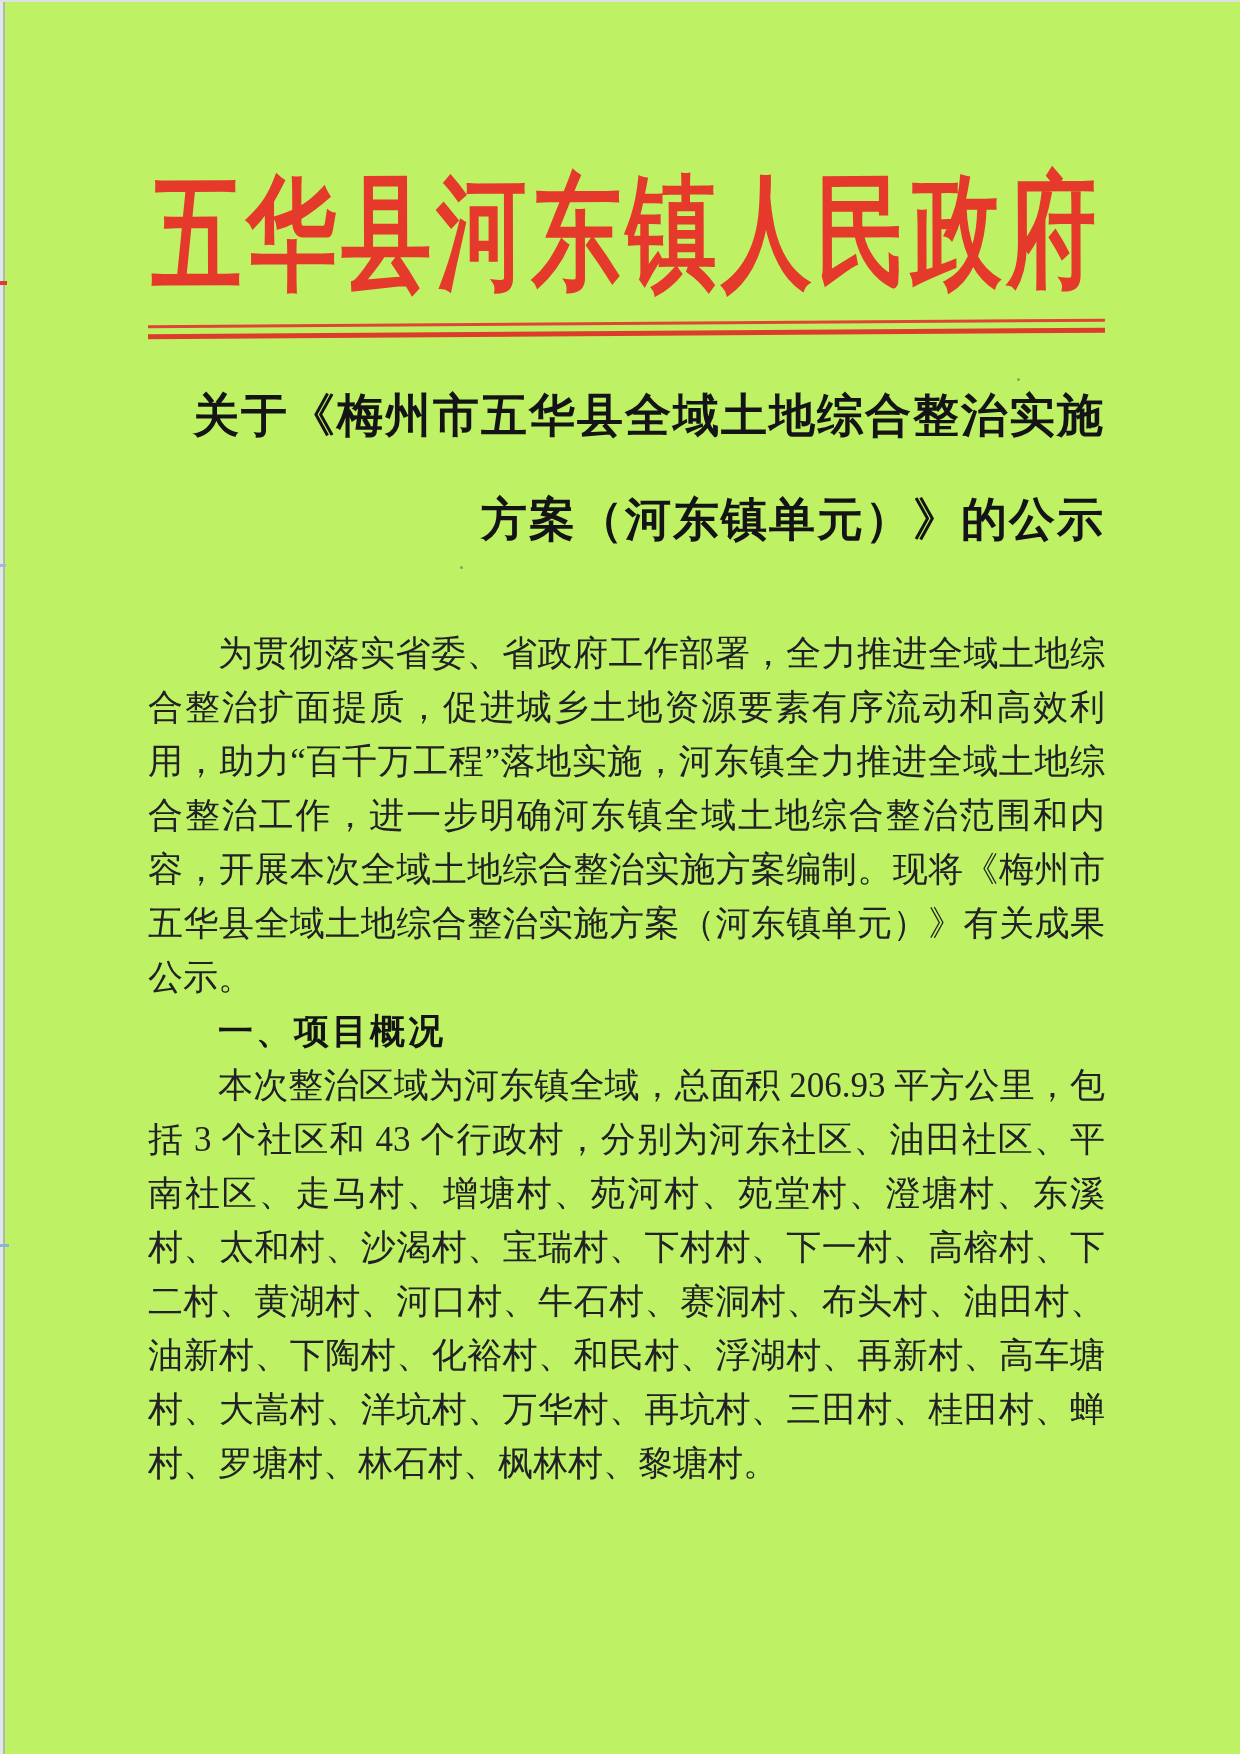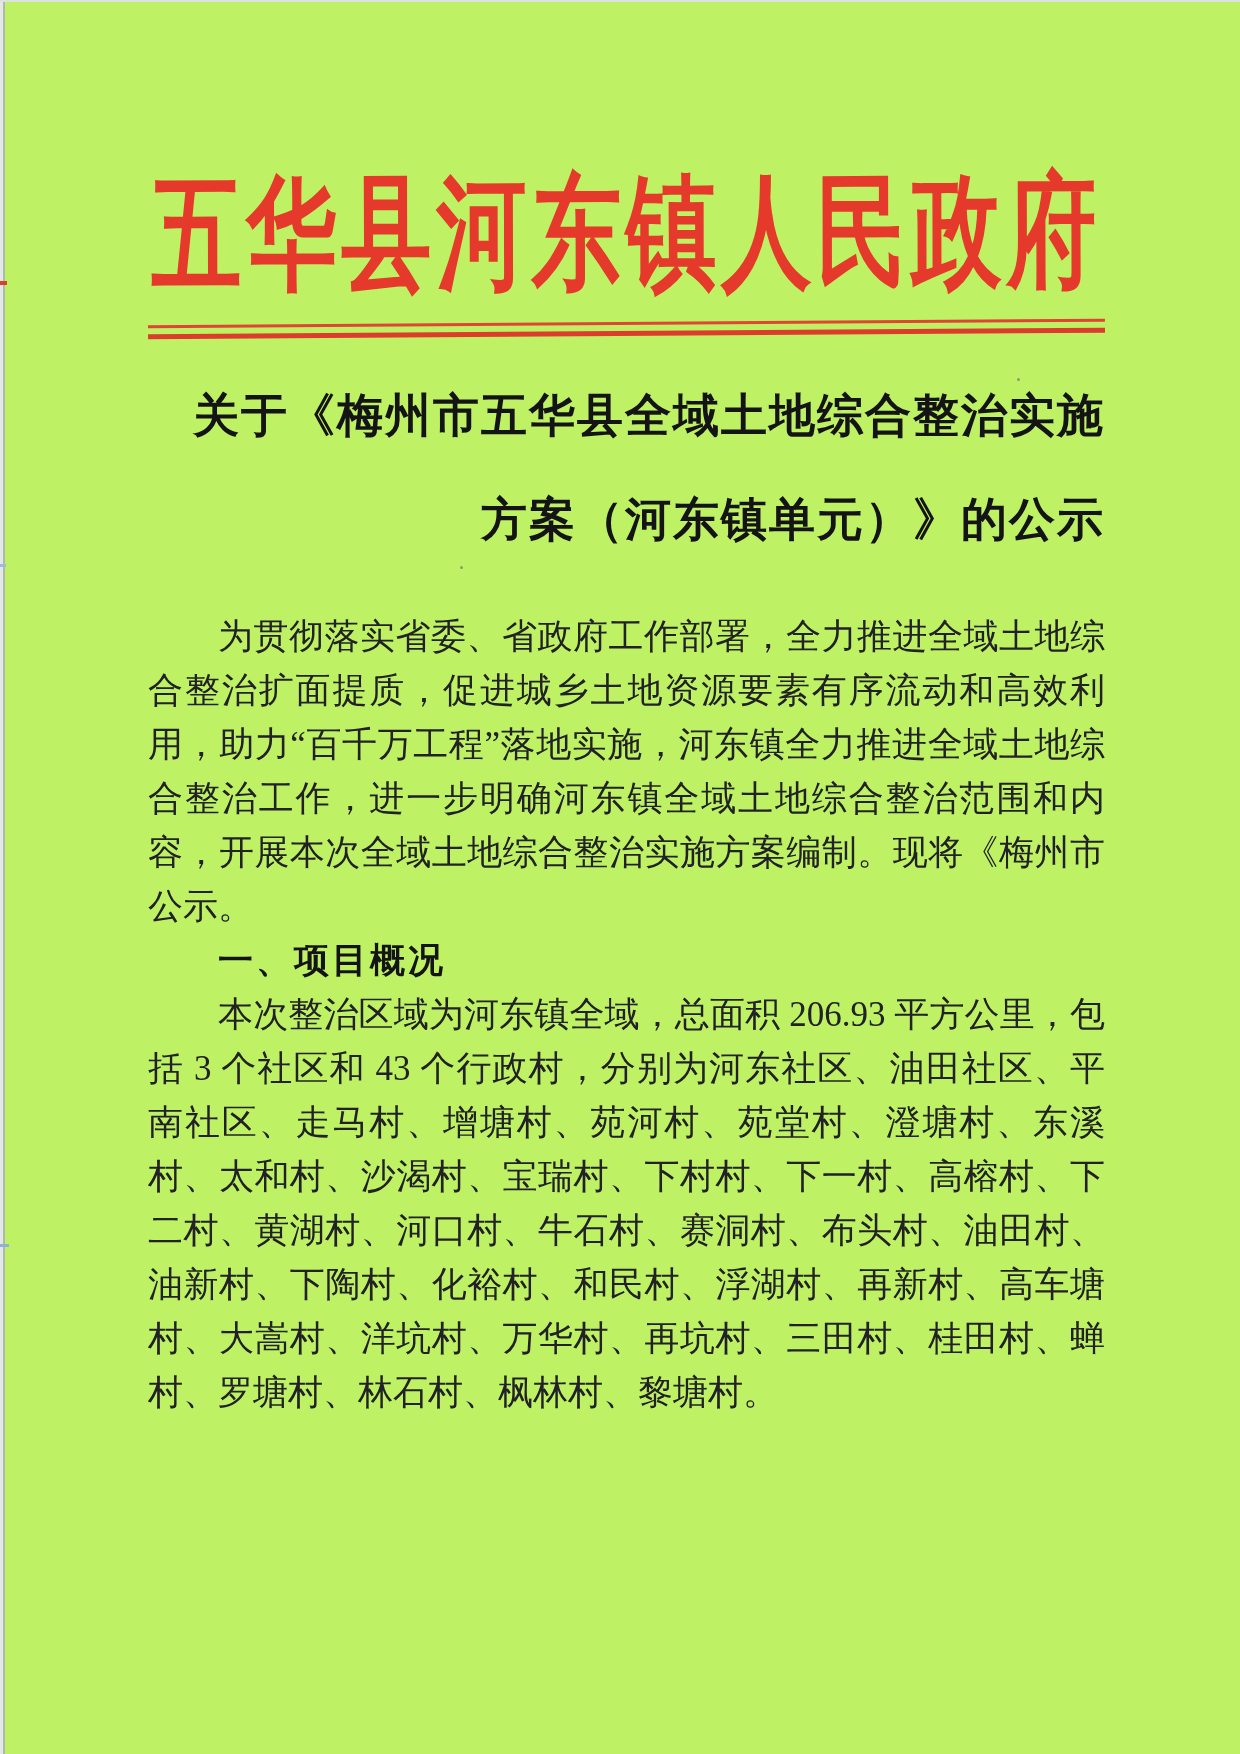--- a/index.html
+++ b/index.html
@@ -71,21 +71,21 @@
     text-align: right;
     font-weight: bold;
     color: #141416;
     font-size: 46px;
     line-height: 104px;
     letter-spacing: 2px;
   }
 
   
   .body-text {
-    margin-top: 38px;
+    margin-top: 55px;
     color: #212126;
     font-size: 35px;
   }
   .body-line {
     height: 54px;
     line-height: 54px;
     white-space: nowrap;
     text-align: justify;
     text-align-last: justify;
     text-justify: inter-character;
@@ -131,20 +131,21 @@
     </div>
 
     <div class="body-text">
 
       <div>
         <div class="body-line first-line">为贯彻落实省委、省政府工作部署，全力推进全域土地综</div>
         <div class="body-line">合整治扩面提质，促进城乡土地资源要素有序流动和高效利</div>
         <div class="body-line">用，助力“百千万工程”落地实施，河东镇全力推进全域土地综</div>
         <div class="body-line">合整治工作，进一步明确河东镇全域土地综合整治范围和内</div>
         <div class="body-line">容，开展本次全域土地综合整治实施方案编制。现将《梅州市</div>
+        <div class="body-line">五华县全域土地综合整治实施方案（河东镇单元）》有关成果</div>
         <div class="body-line last-line">公示。</div>
       </div>
 
       <div class="section-heading">一、项目概况</div>
 
       <div>
         <div class="body-line first-line">本次整治区域为河东镇全域，总面积 206.93 平方公里，包</div>
         <div class="body-line">括 3 个社区和 43 个行政村，分别为河东社区、油田社区、平</div>
         <div class="body-line">南社区、走马村、增塘村、苑河村、苑堂村、澄塘村、东溪</div>
         <div class="body-line">村、太和村、沙渴村、宝瑞村、下村村、下一村、高榕村、下</div>

